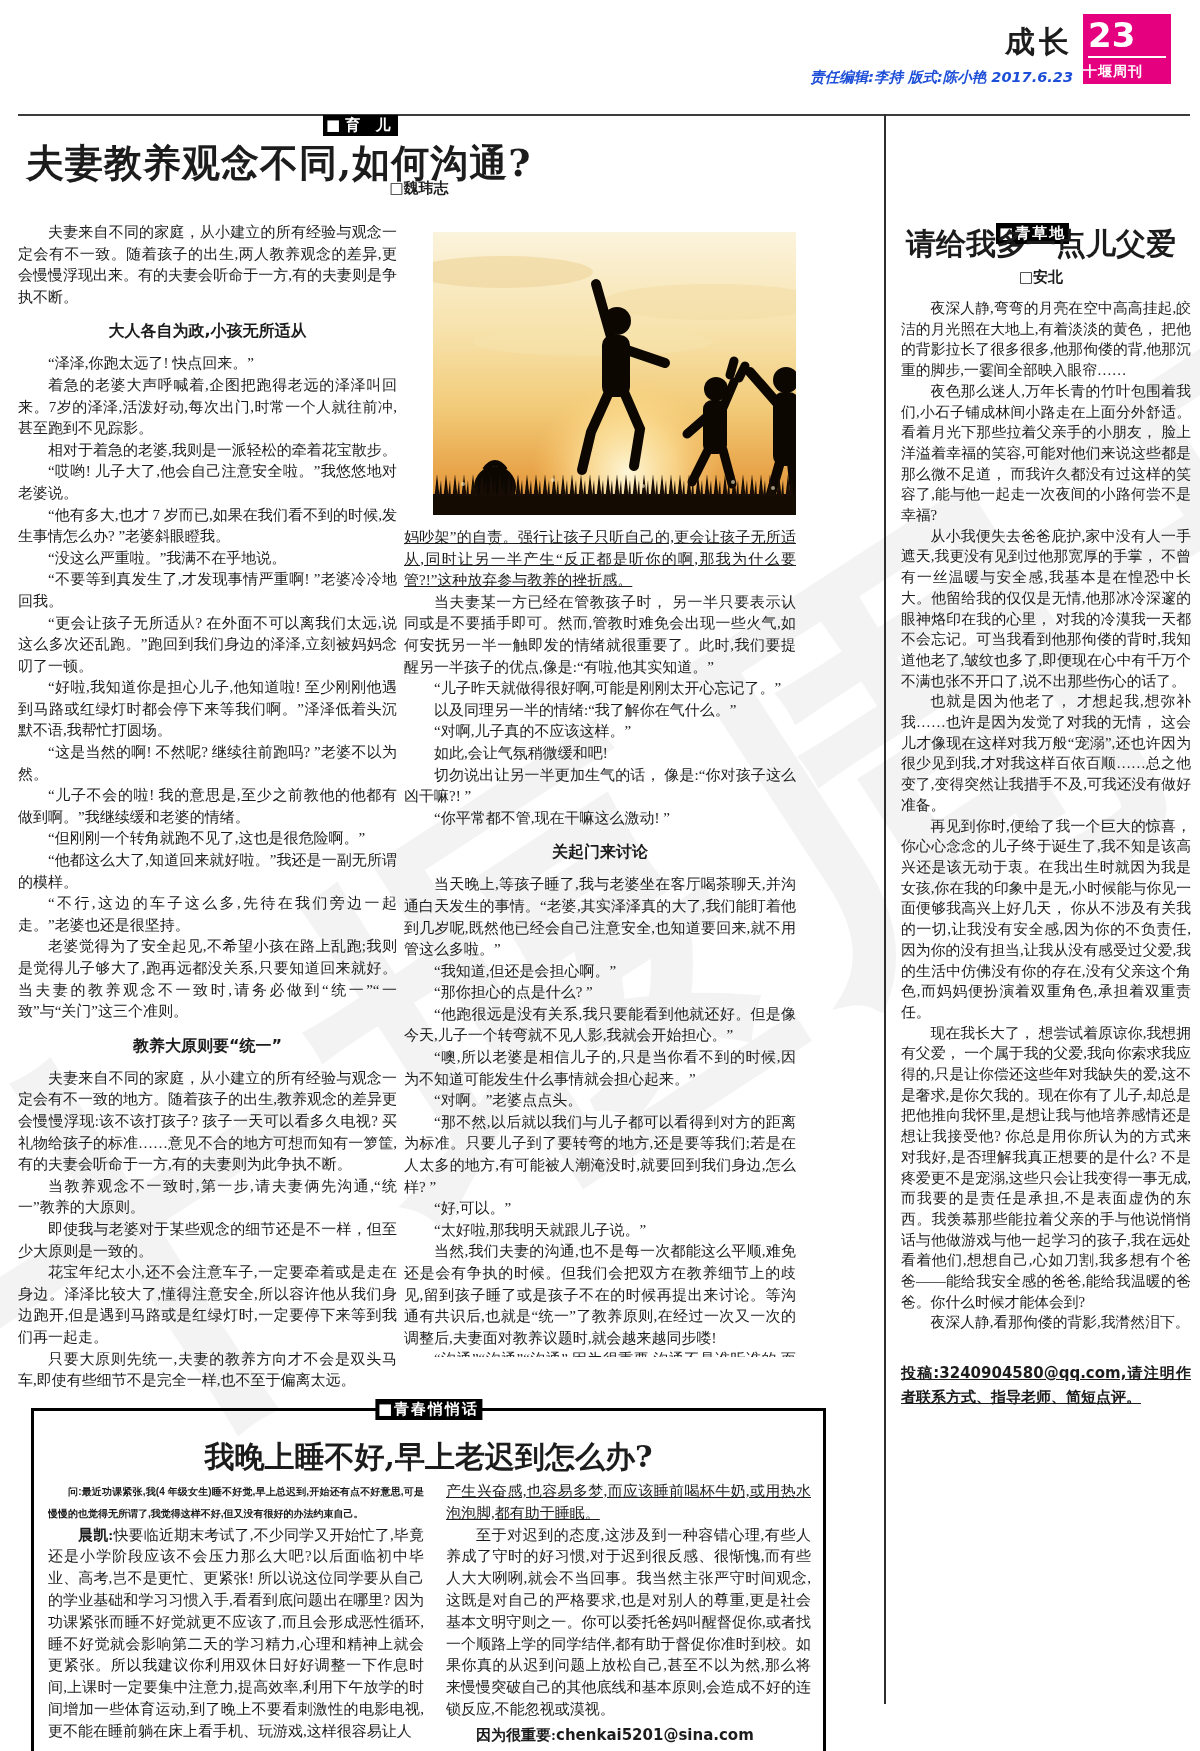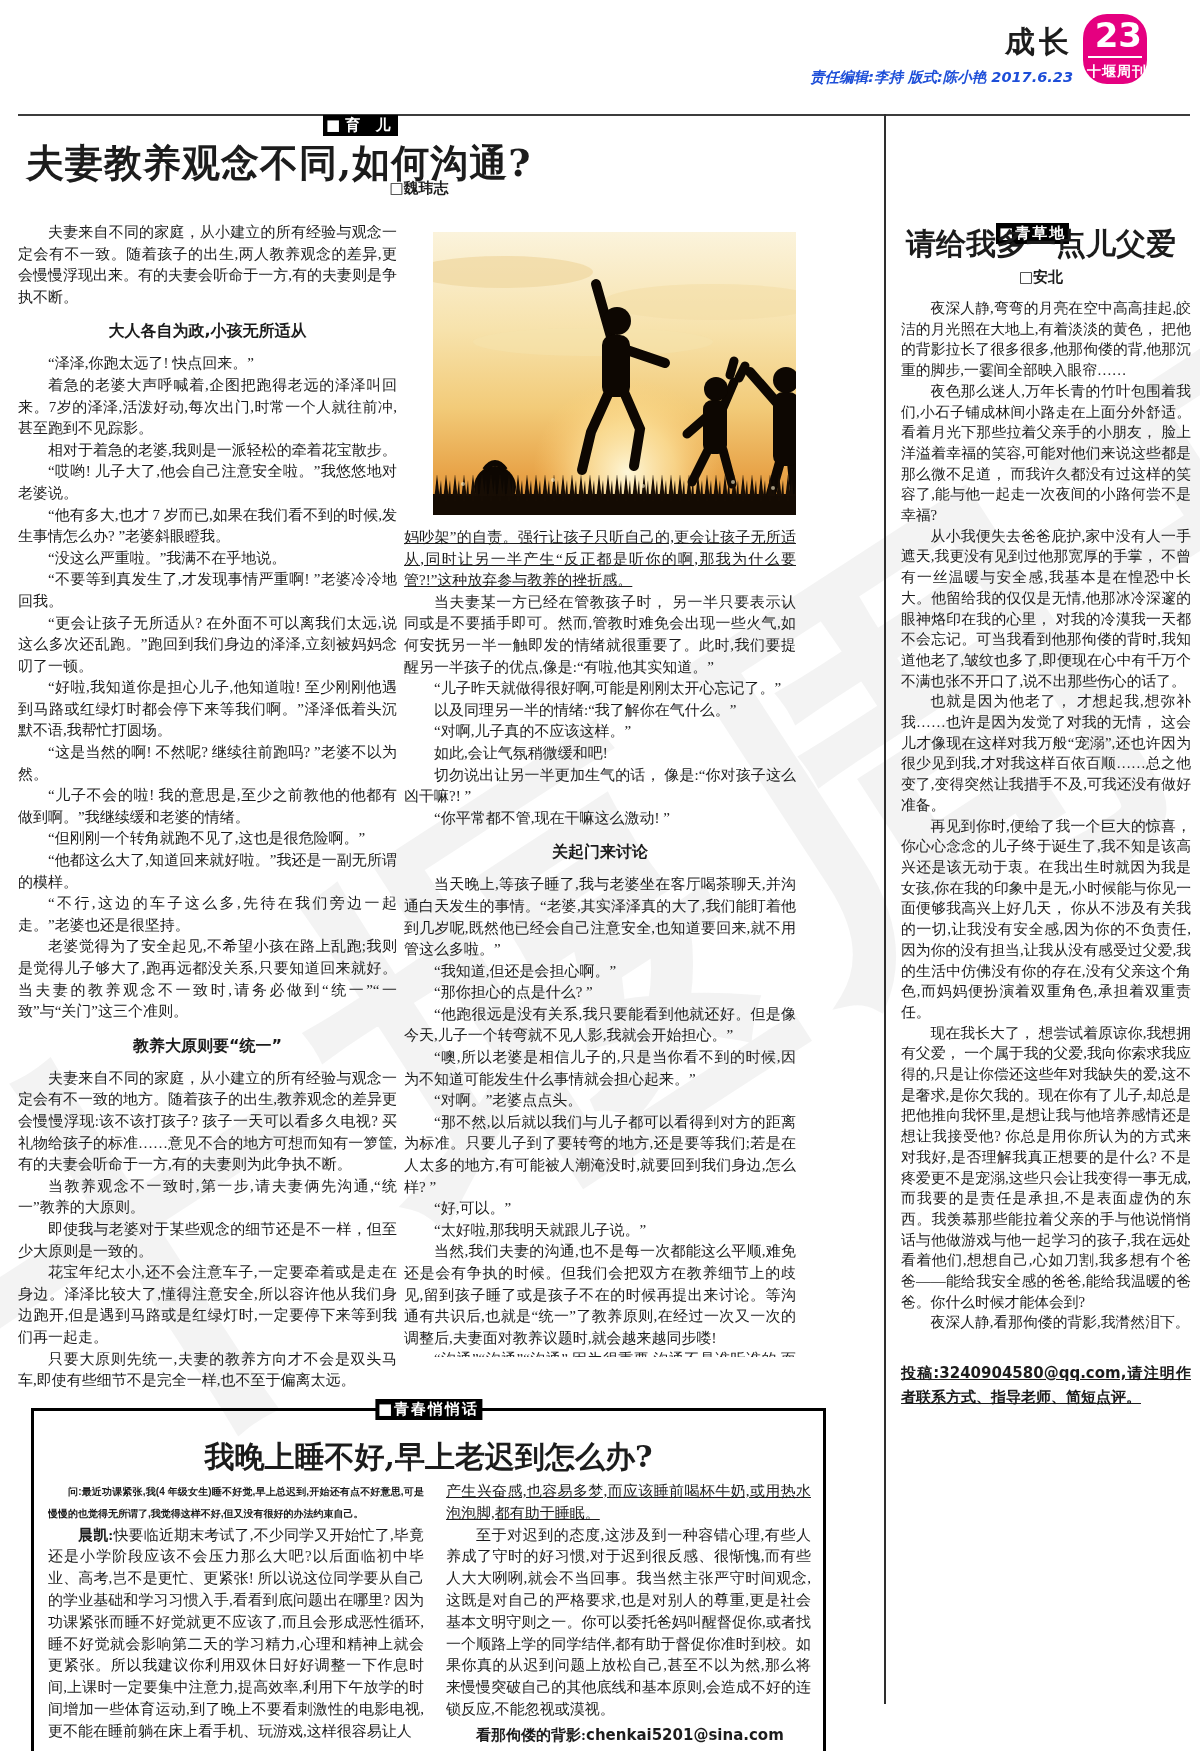--- a/index.html
+++ b/index.html
@@ -1,21 +1,21 @@
 <!DOCTYPE html>
 <html><head>
 <meta charset="utf-8">
 <style>
   html,body{margin:0;padding:0;}
   body{width:1200px;height:1751px;position:relative;overflow:hidden;background:#ffffff;
        font-family:"Liberation Serif","DejaVu Serif",serif;color:#1c1c1c;}
   .abs{position:absolute;}
   
   .section-name{right:127px;top:22px;font:bold 30px "DejaVu Serif","Liberation Serif",serif;letter-spacing:4px;}
-  .page-box{left:1083px;top:14px;width:64px;height:70px;color:#fff;text-align:right;border-radius:24px;}
+  .page-box{left:1083px;top:14px;width:88px;height:70px;color:#fff;text-align:left;}
   .page-num{font:bold 34px "DejaVu Sans","Liberation Sans",sans-serif;line-height:42px;display:block;border-bottom:2px solid #fff;margin:0 5px;}
   .masthead{font:bold 14px "DejaVu Sans","Liberation Sans",sans-serif;line-height:26px;display:block;letter-spacing:1px;}
   .editor-line{right:127px;top:68px;font:bold italic 14.5px "DejaVu Sans","Liberation Sans",sans-serif;color:#1d4ed8;}
   .top-rule{left:18px;top:114px;width:1172px;height:2px;background:#3c3c3c;}
   .v-divider{left:884px;top:114px;width:2px;height:1590px;background:#2e2e2e;}
   
   .tag{background:#000;color:#fff;font:bold 15px "DejaVu Sans","Liberation Sans",sans-serif;
        padding:2px 3px;line-height:17px;white-space:nowrap;}
   .tag-yuer{left:323px;top:115px;letter-spacing:5px;}
   .tag-qcd{left:996px;top:176px;letter-spacing:2px;margin-top:47px;}
@@ -217,15 +217,15 @@
   <h2 class="bottom-title">我晚上睡不好,早上老迟到怎么办?</h2>
   <div class="bcol bcol1">
 
   <p class="par par-q">问:最近功课紧张,我(4 年级女生)睡不好觉,早上总迟到,开始还有点不好意思,可是慢慢的也觉得无所谓了,我觉得这样不好,但又没有很好的办法约束自己。</p>
       <p class="par par-p"><b>晨凯:</b>快要临近期末考试了,不少同学又开始忙了,毕竟还是小学阶段应该不会压力那么大吧?以后面临初中毕业、高考,岂不是更忙、更紧张! 所以说这位同学要从自己的学业基础和学习习惯入手,看看到底问题出在哪里? 因为功课紧张而睡不好觉就更不应该了,而且会形成恶性循环,睡不好觉就会影响第二天的学习精力,心理和精神上就会更紧张。所以我建议你利用双休日好好调整一下作息时间,上课时一定要集中注意力,提高效率,利用下午放学的时间增加一些体育运动,到了晚上不要看刺激性的电影电视,更不能在睡前躺在床上看手机、玩游戏,这样很容易让人</p>
     </div>
   <div class="bcol bcol2">
 
   <p class="par par-cont">产生兴奋感,也容易多梦,而应该睡前喝杯牛奶,或用热水泡泡脚,都有助于睡眠。</p>
       <p class="par par-p">至于对迟到的态度,这涉及到一种容错心理,有些人养成了守时的好习惯,对于迟到很反感、很惭愧,而有些人大大咧咧,就会不当回事。我当然主张严守时间观念,这既是对自己的严格要求,也是对别人的尊重,更是社会基本文明守则之一。你可以委托爸妈叫醒督促你,或者找一个顺路上学的同学结伴,都有助于督促你准时到校。如果你真的从迟到问题上放松自己,甚至不以为然,那么将来慢慢突破自己的其他底线和基本原则,会造成不好的连锁反应,不能忽视或漠视。</p>
-      <p class="par par-c"><b>看那佝偻的背影:</b>chenkai5201@sina.com</p>
+      <p class="par par-c"><b>因为很重要:</b>chenkai5201@sina.com</p>
     </div>
 </div>
 
 </body></html>

